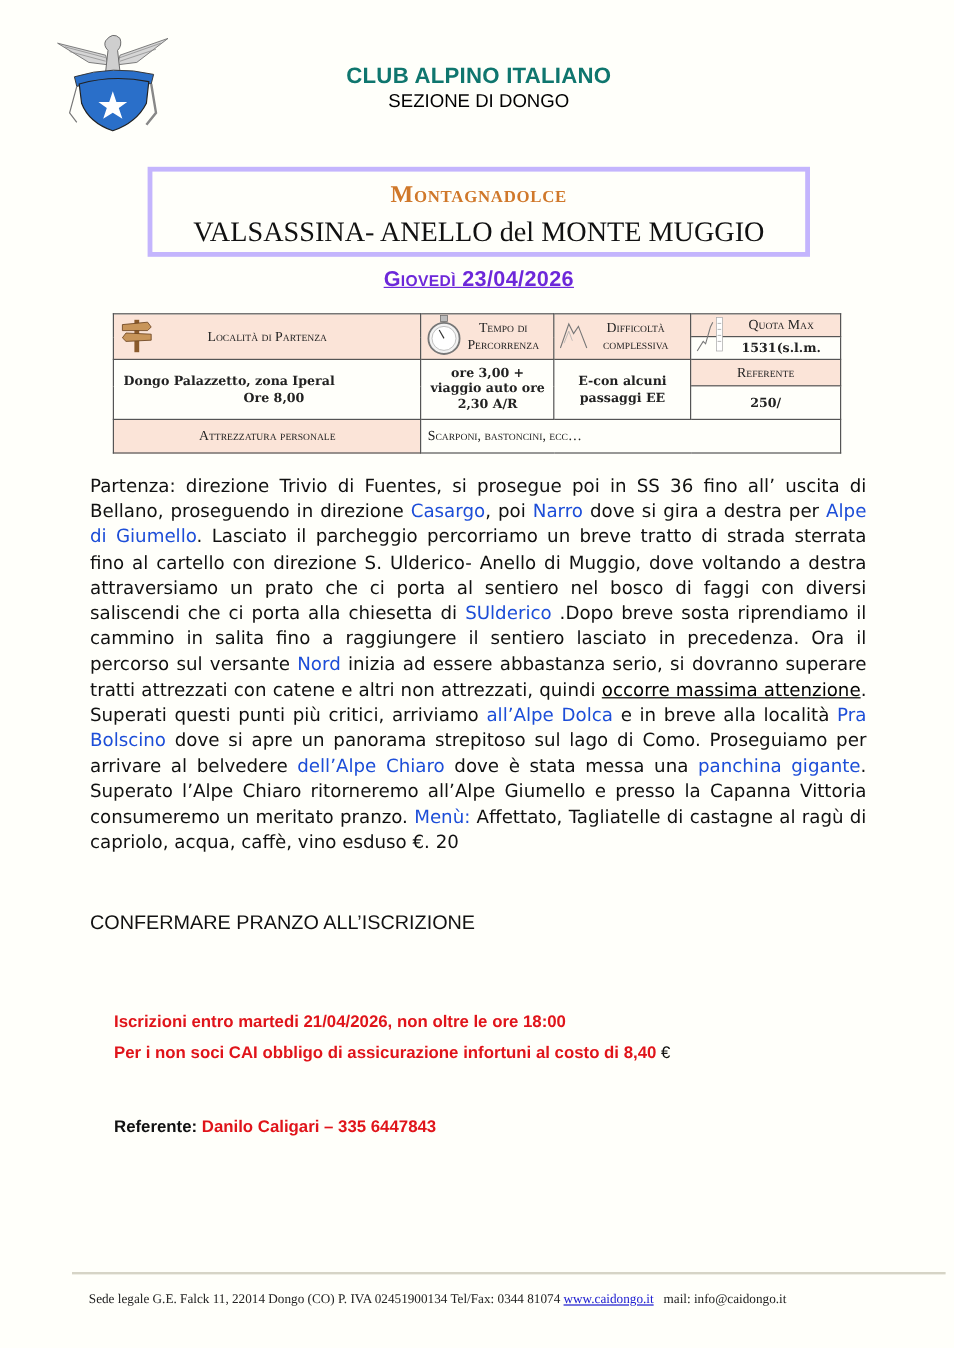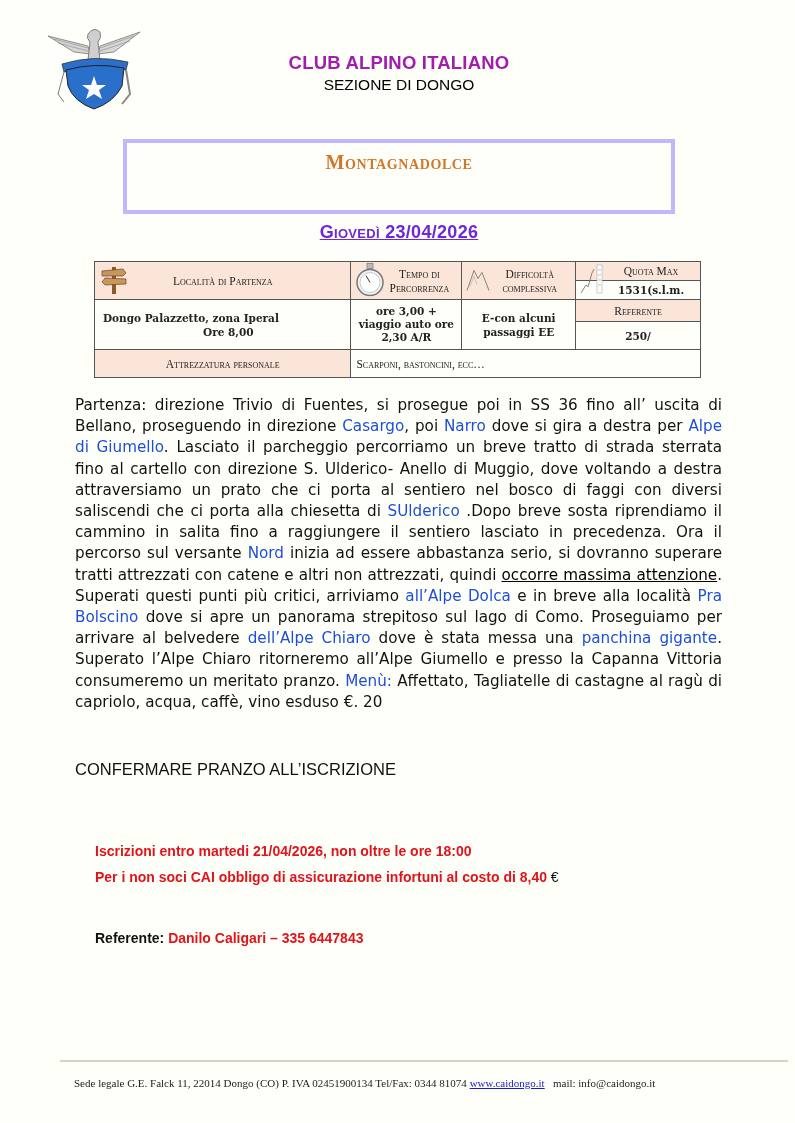--- a/index.html
+++ b/index.html
@@ -6,21 +6,21 @@
   body {
     width: 795px; height: 1123px; position: relative; overflow: hidden;
     background: #fffffa;
     font-family: "Liberation Sans", sans-serif;
     color: #111;
   }
   .abs { position: absolute; }
 
   
   #logo { left: 44px; top: 24px; width: 100px; height: 86px; }
-  #org-title { left: 200px; top: 52px; width: 398px; text-align: center; font-weight: bold; font-size: 18.5px; letter-spacing: 0.2px; color: #a21caf; }
+  #org-title { left: 200px; top: 52px; width: 398px; text-align: center; font-weight: bold; font-size: 18.5px; letter-spacing: 0.2px; color: #0f766e; }
   #org-sub { left: 200px; top: 76px; width: 398px; text-align: center; font-size: 15.5px; color: #000; }
 
   
   #title-box { left: 123px; top: 139px; width: 552px; height: 75px; border: 4px solid #c4b5fd; box-sizing: border-box; }
   #title-series { position: absolute; left: 0; right: 0; top: 8px; text-align: center; font-family: "Liberation Serif", serif; font-weight: bold; color: #d0782a; font-size: 20px; font-variant: small-caps; letter-spacing: 0.6px; }
   #title-name { position: absolute; left: 0; right: 0; top: 38px; text-align: center; font-family: "Liberation Serif", serif; font-size: 23.5px; color: #111; }
 
   #event-date { left: 200px; top: 222px; width: 398px; text-align: center; font-weight: bold; font-size: 18px; color: #6d28d9; text-decoration: underline; font-variant: small-caps; letter-spacing: 0.3px; }
 
   
@@ -72,20 +72,21 @@
     <path d="M20 48 L14 70 L20 78" fill="none" stroke="#777" stroke-width="1"></path>
     <path d="M82 46 L86 70 L78 80" fill="none" stroke="#888" stroke-width="2"></path>
   </svg>
 </div>
 
 <div id="org-title" class="abs">CLUB ALPINO ITALIANO</div>
 <div id="org-sub" class="abs">SEZIONE DI DONGO</div>
 
 <div id="title-box" class="abs">
   <div id="title-series">Montagnadolce</div>
+  <div id="title-name">VALSASSINA- ANELLO del MONTE MUGGIO</div>
 </div>
 
 <div id="event-date" class="abs">Giovedì 23/04/2026</div>
 
 <table id="info-table" class="abs">
   <colgroup>
     <col style="width:257px">
     <col style="width:111px">
     <col style="width:114px">
     <col style="width:125px">

